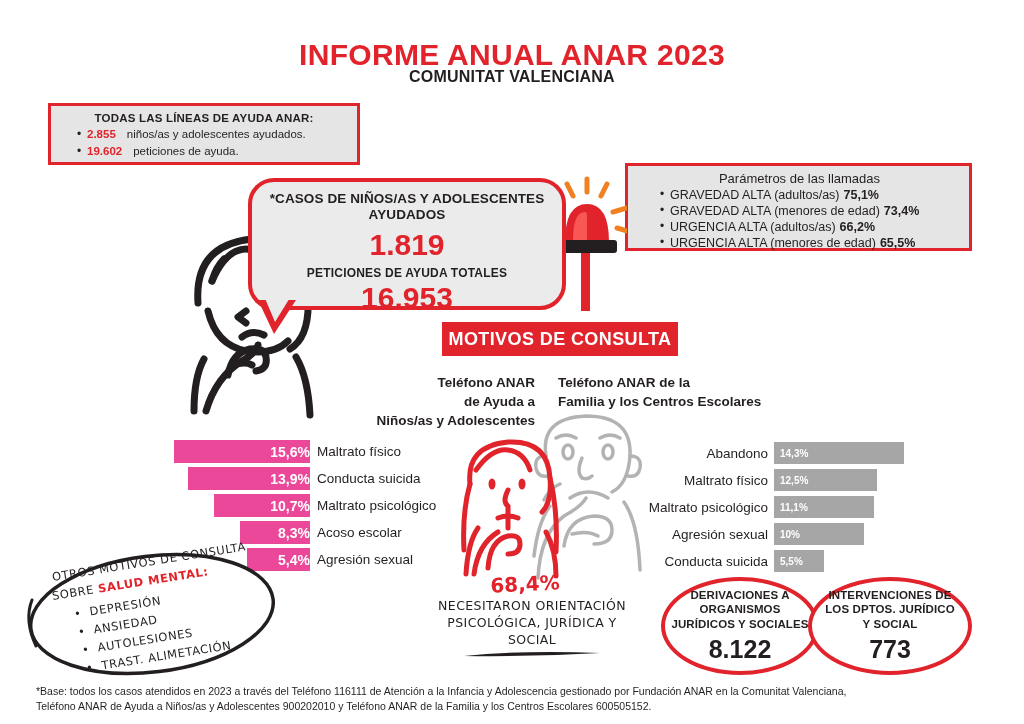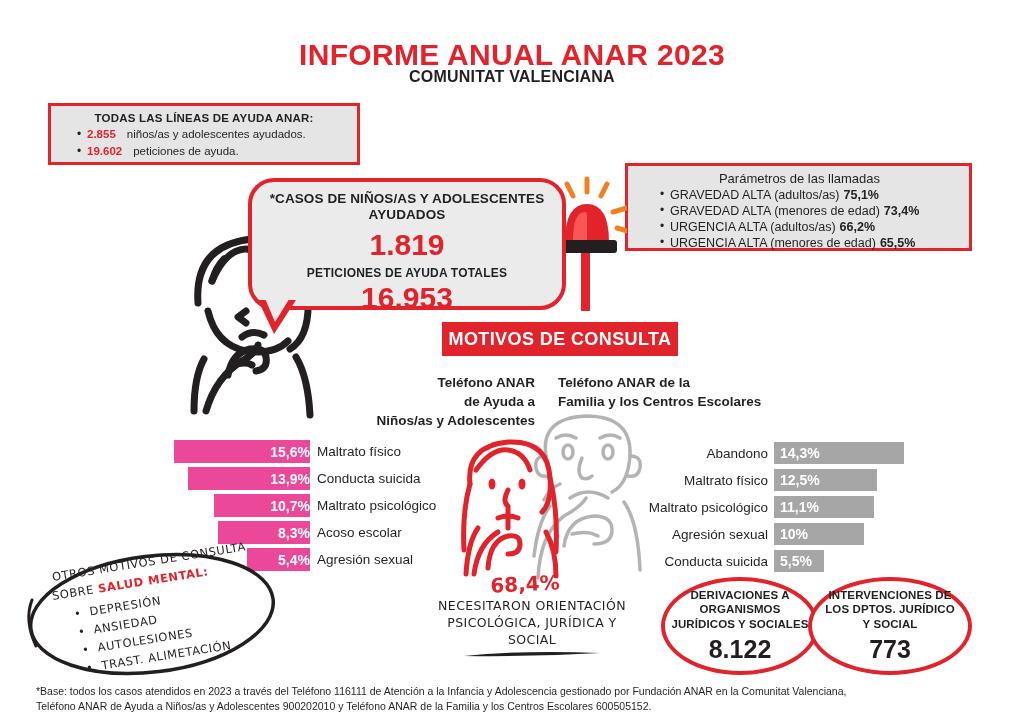--- a/index.html
+++ b/index.html
@@ -143,21 +143,21 @@
   #chart-right { left: 640px; top: 442px; width: 330px; }
   .rrow { display: flex; align-items: center; height: 22px; margin-bottom: 5px; }
   .rlabel {
     width: 128px; text-align: right; font-size: 13.5px; color: #231f20;
     margin-right: 6px; white-space: nowrap;
   }
   .rbar {
     background: #a6a6a6; height: 22px; display: flex; align-items: center;
     padding-left: 6px; box-sizing: border-box;
   }
-  .rbar span { color: #ffffff; font-size: 14px; font-weight: bold; }
+  .rbar span { color: #ffffff; font-size: 10px; font-weight: bold; }
 
   
   #oval-wrap { left: 22px; top: 548px; width: 260px; height: 135px; }
   #oval-text { left: 52px; top: 570px; width: 220px; }
   .hand {
     font-family: "DejaVu Sans", sans-serif;
     color: #231f20;
   }
   .hand-line {
     font-size: 11.5px; letter-spacing: 0.6px; white-space: nowrap;
@@ -366,21 +366,21 @@
     <div class="lrow">
       <div class="lbar-wrap">
         <div class="lbar" style="width:96px;">
           <span>10,7%</span>
         </div>
       </div>
       <div class="llabel">Maltrato psicológico</div>
     </div>
     <div class="lrow">
       <div class="lbar-wrap">
-        <div class="lbar" style="width:92px;">
+        <div class="lbar" style="width:70px;">
           <span>8,3%</span>
         </div>
       </div>
       <div class="llabel">Acoso escolar</div>
     </div>
     <div class="lrow">
       <div class="lbar-wrap">
         <div class="lbar" style="width:63px;">
           <span>5,4%</span>
         </div>

